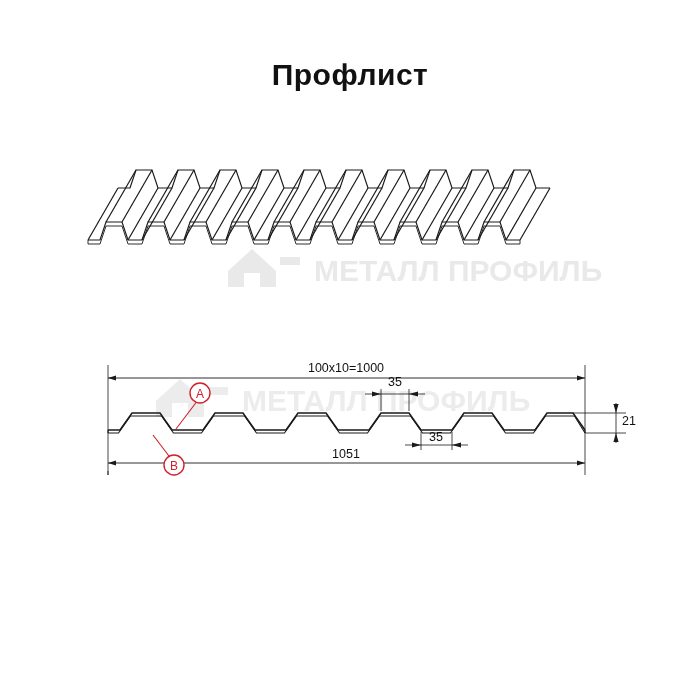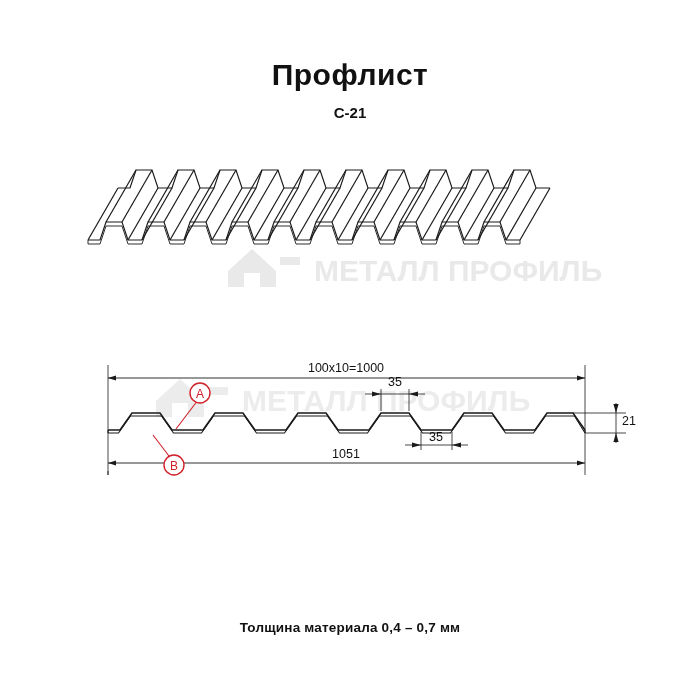--- a/index.html
+++ b/index.html
@@ -77,21 +77,20 @@
   .wm svg { display: block; }
   svg { overflow: visible; }
   text { font-family: "Liberation Sans", sans-serif; }
 </style>
 </head>
 <body>
 
 <div class="page">
 
   <div class="title">Профлист</div>
-  <div class="subtitle">С-21</div>
 
   <div class="wm" style="top:215px; left:222px;">
     <svg width="330" height="90" viewBox="0 0 330 90">
       <g fill="#e9e9e9">
         <path d="M6 56 L30 34 L54 56 L54 72 L38 72 L38 58 L22 58 L22 72 L6 72 Z"></path>
         <path d="M58 42 L78 42 L78 50 L58 50 Z"></path>
       </g>
       <text x="92" y="66" font-size="30" font-weight="bold" fill="#e9e9e9">МЕТАЛЛ ПРОФИЛЬ</text>
     </svg>
   </div>
@@ -247,15 +246,14 @@
 
       <g>
         <line x1="112" y1="115" x2="93" y2="90" stroke="#d0202a" stroke-width="1.1"></line>
         <circle cx="114" cy="120" r="10" fill="#ffffff" stroke="#d0202a" stroke-width="1.4"></circle>
         <text x="114" y="124.5" font-size="12" text-anchor="middle" fill="#d0202a">B</text>
       </g>
 
     </svg>
   </div>
 
-  <div class="footnote">Толщина материала 0,4 – 0,7 мм</div>
 
 </div>
 
 </body></html>

